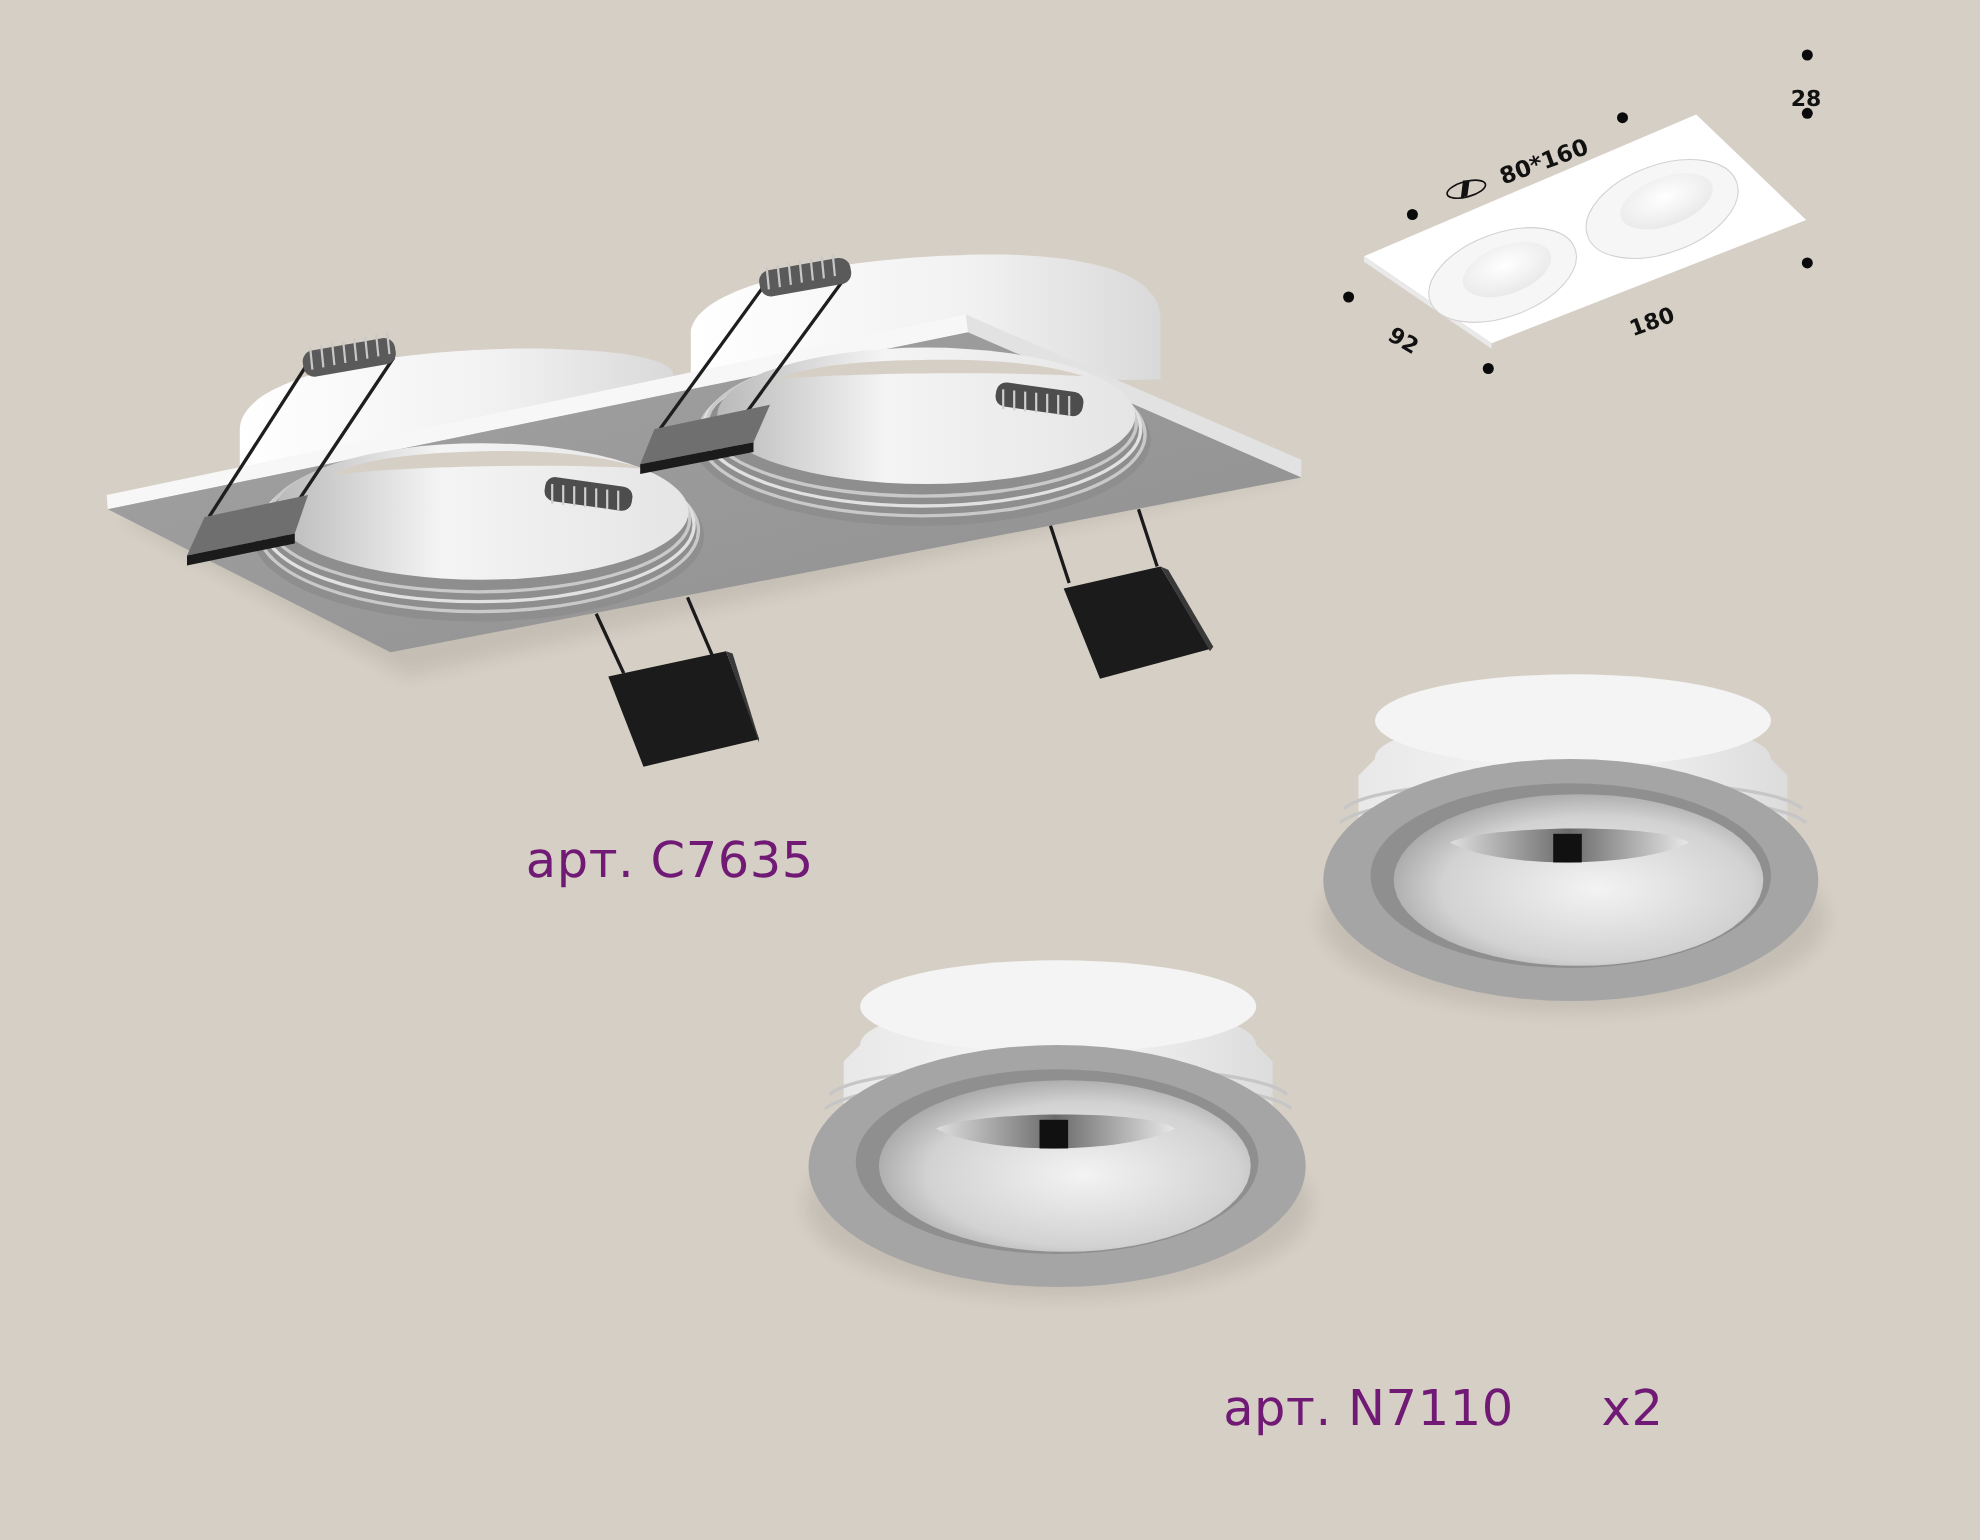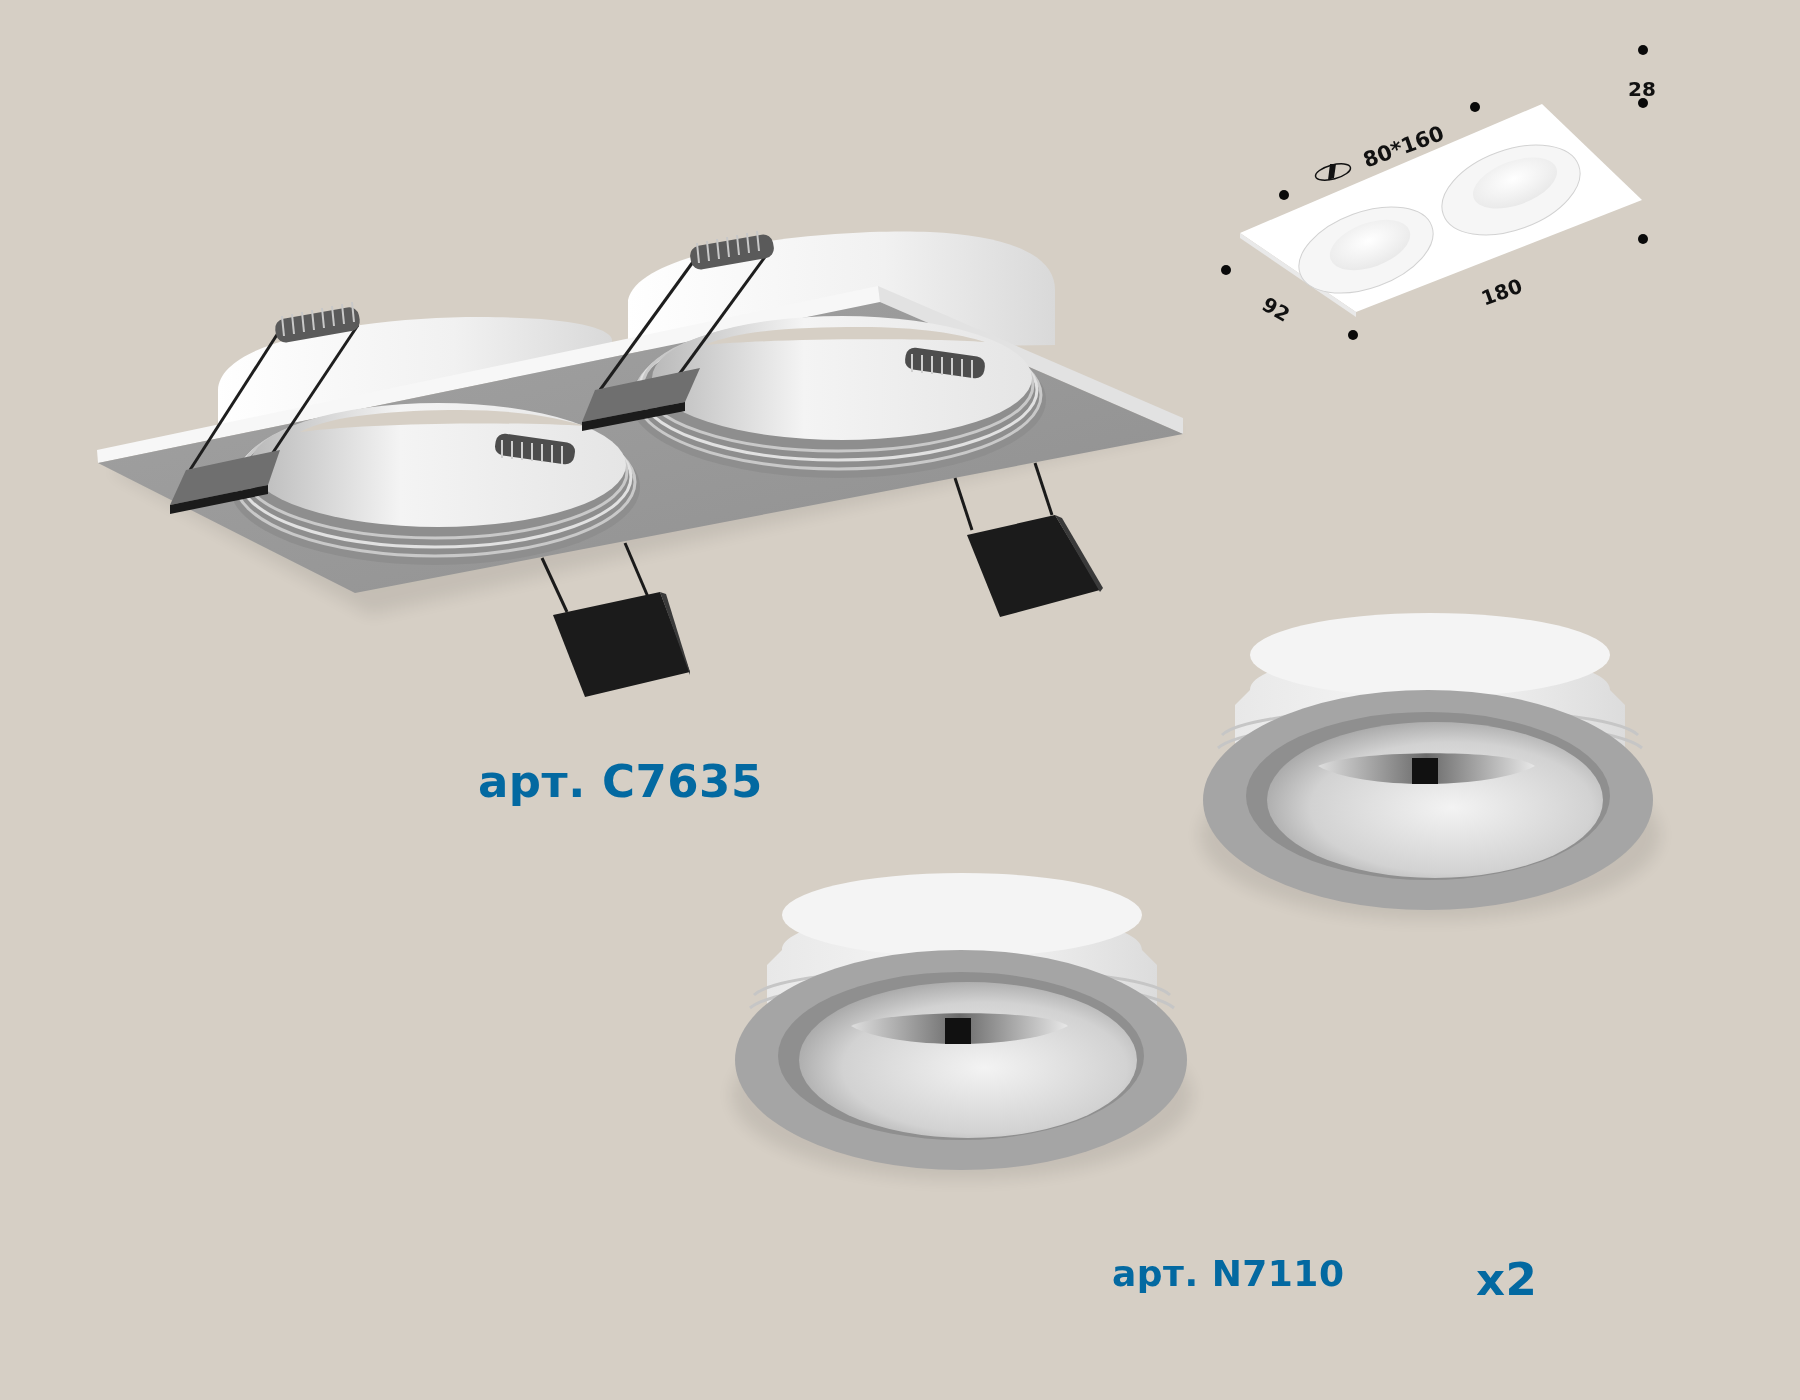--- a/index.html
+++ b/index.html
@@ -3,22 +3,22 @@
 <meta charset="utf-8">
 <style>
   html, body { margin:0; padding:0; }
   body {
     width:1800px; height:1400px; overflow:hidden; position:relative;
     background:#d6cfc5;
     font-family:"DejaVu Sans", "Liberation Sans", sans-serif;
   }
   .layer { position:absolute; left:0; top:0; width:1800px; height:1400px; }
   .label {
-    position:absolute; font-family:"DejaVu Sans", sans-serif; font-weight:bold;
-    color:#0369a1; white-space:nowrap; letter-spacing:0.5px;text-align:right;
+    position:absolute; font-family:"DejaVu Sans", sans-serif; font-weight:normal;
+    color:#701a75; white-space:nowrap; letter-spacing:0.5px;text-align:right;
   }
   .dim-text {
     position:absolute; font-family:"DejaVu Sans", sans-serif; font-weight:bold;
     color:#111; font-size:20px; white-space:nowrap; transform-origin:left top;
   }
 </style>
 </head>
 <body>
 
 <svg class="layer" viewBox="0 0 1800 1400" width="1800" height="1400">
@@ -218,14 +218,14 @@
     </g>
   </g>
 </svg>
 
 <div class="dim-text" style="left:1360px; top:150px; transform:rotate(-20deg); font-size:21px;">80*160</div>
 <div class="dim-text" style="left:1628px; top:77px;">28</div>
 <div class="dim-text" style="left:1478px; top:288px; transform:rotate(-20deg);">180</div>
 <div class="dim-text" style="left:1270px; top:292px; transform:rotate(30deg);">92</div>
 
 <div class="label" style="left:478px; top:755px; font-size:45px;">арт. C7635</div>
-<div class="label" style="left:1112px; top:1253px; font-size:36px;">арт. N7110</div>
-<div class="label" style="left:1456px; top:1253px; font-size:45px;margin-left:20px;">x2</div>
+<div class="label" style="left:1112px; top:1253px; font-size:45px;">арт. N7110</div>
+<div class="label" style="left:1456px; top:1253px; font-size:45px;">x2</div>
 
 </body></html>

